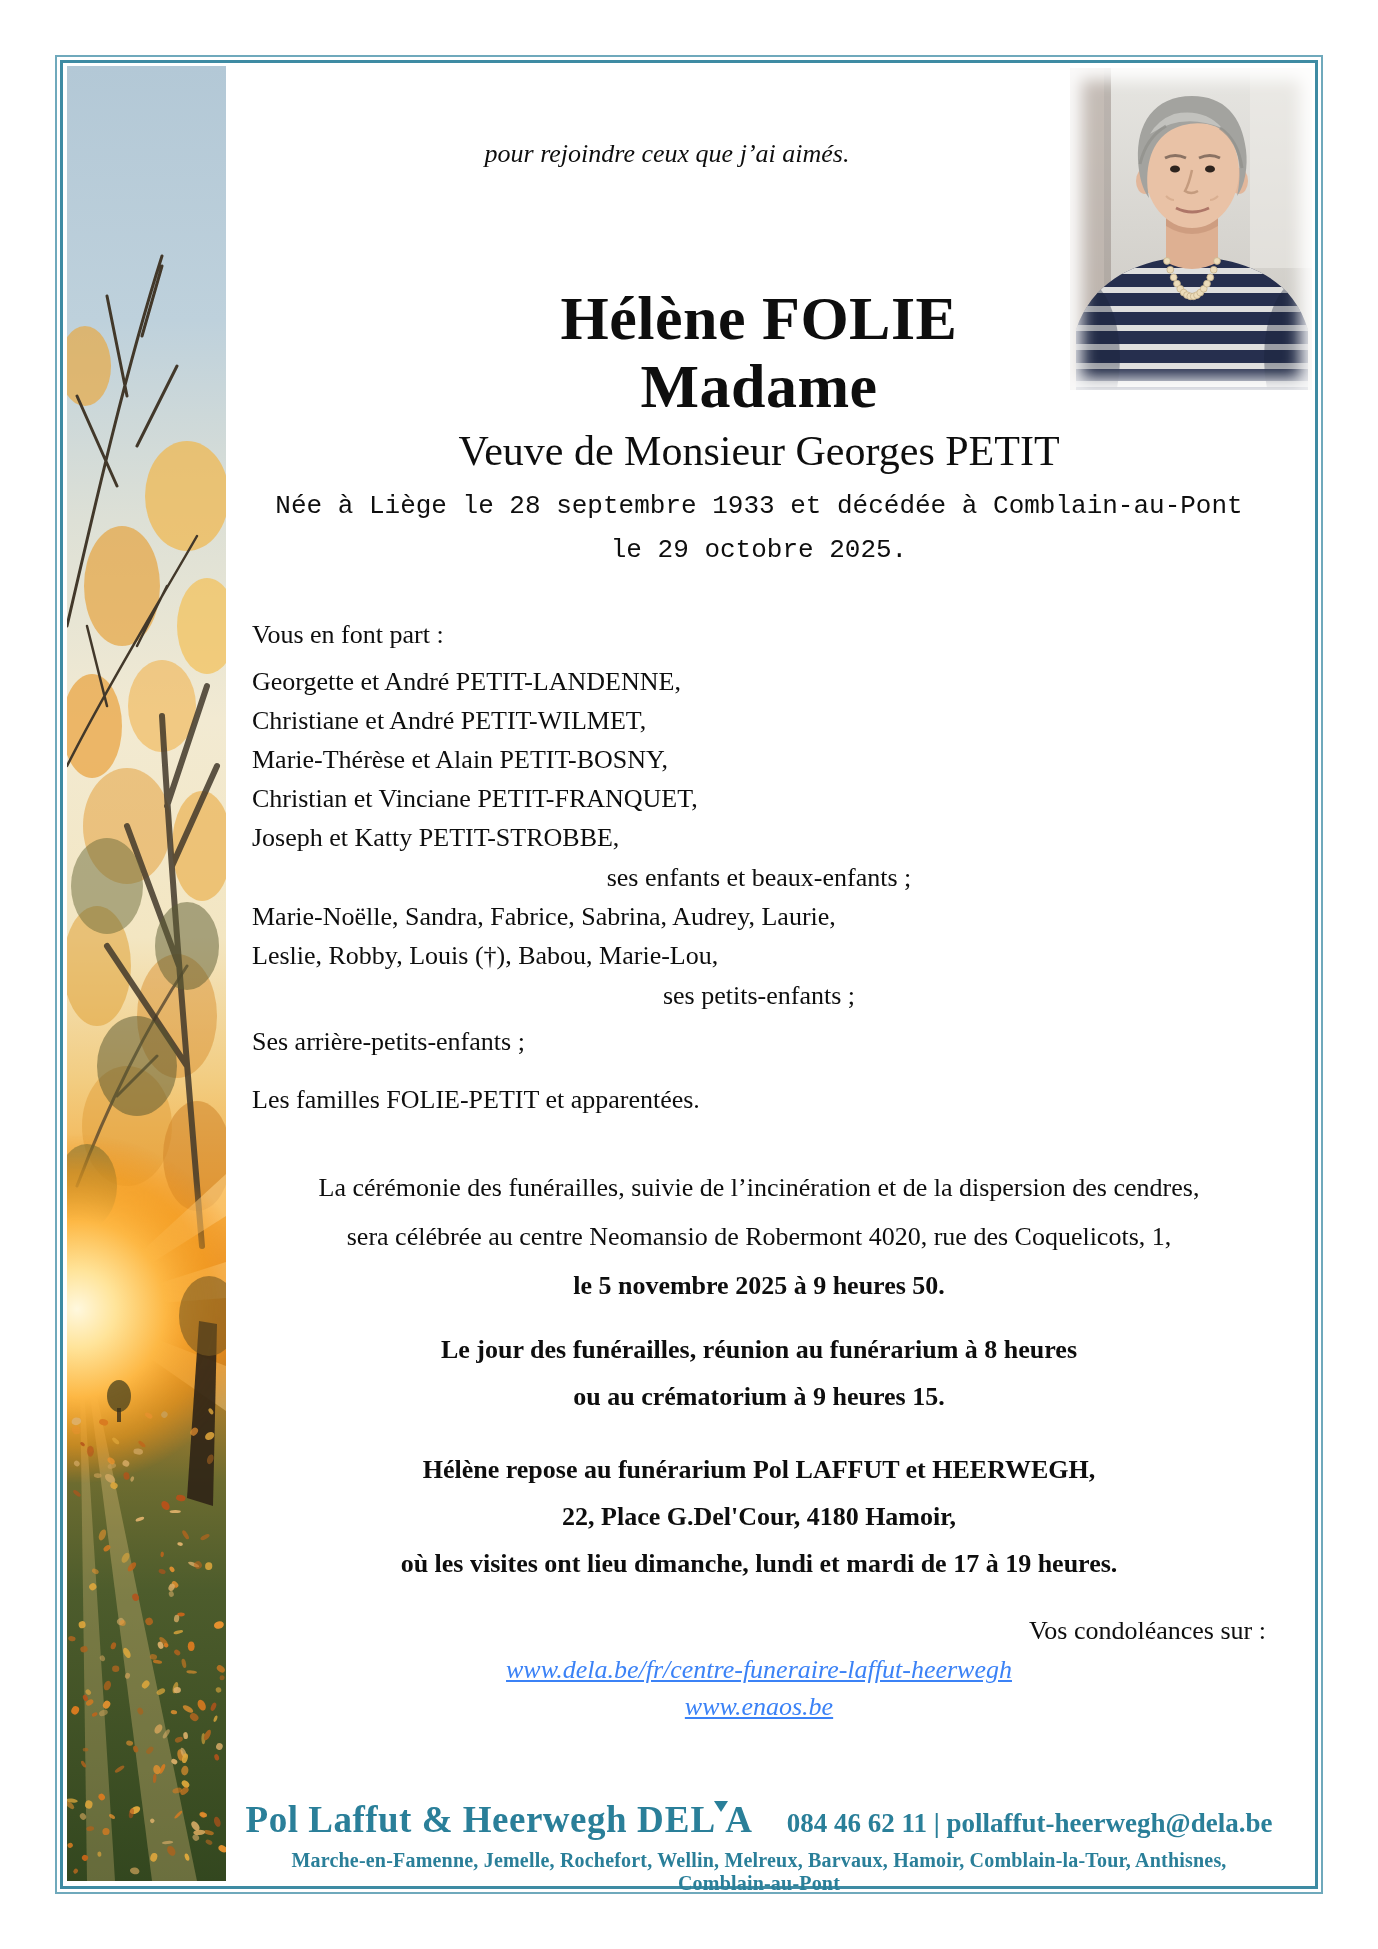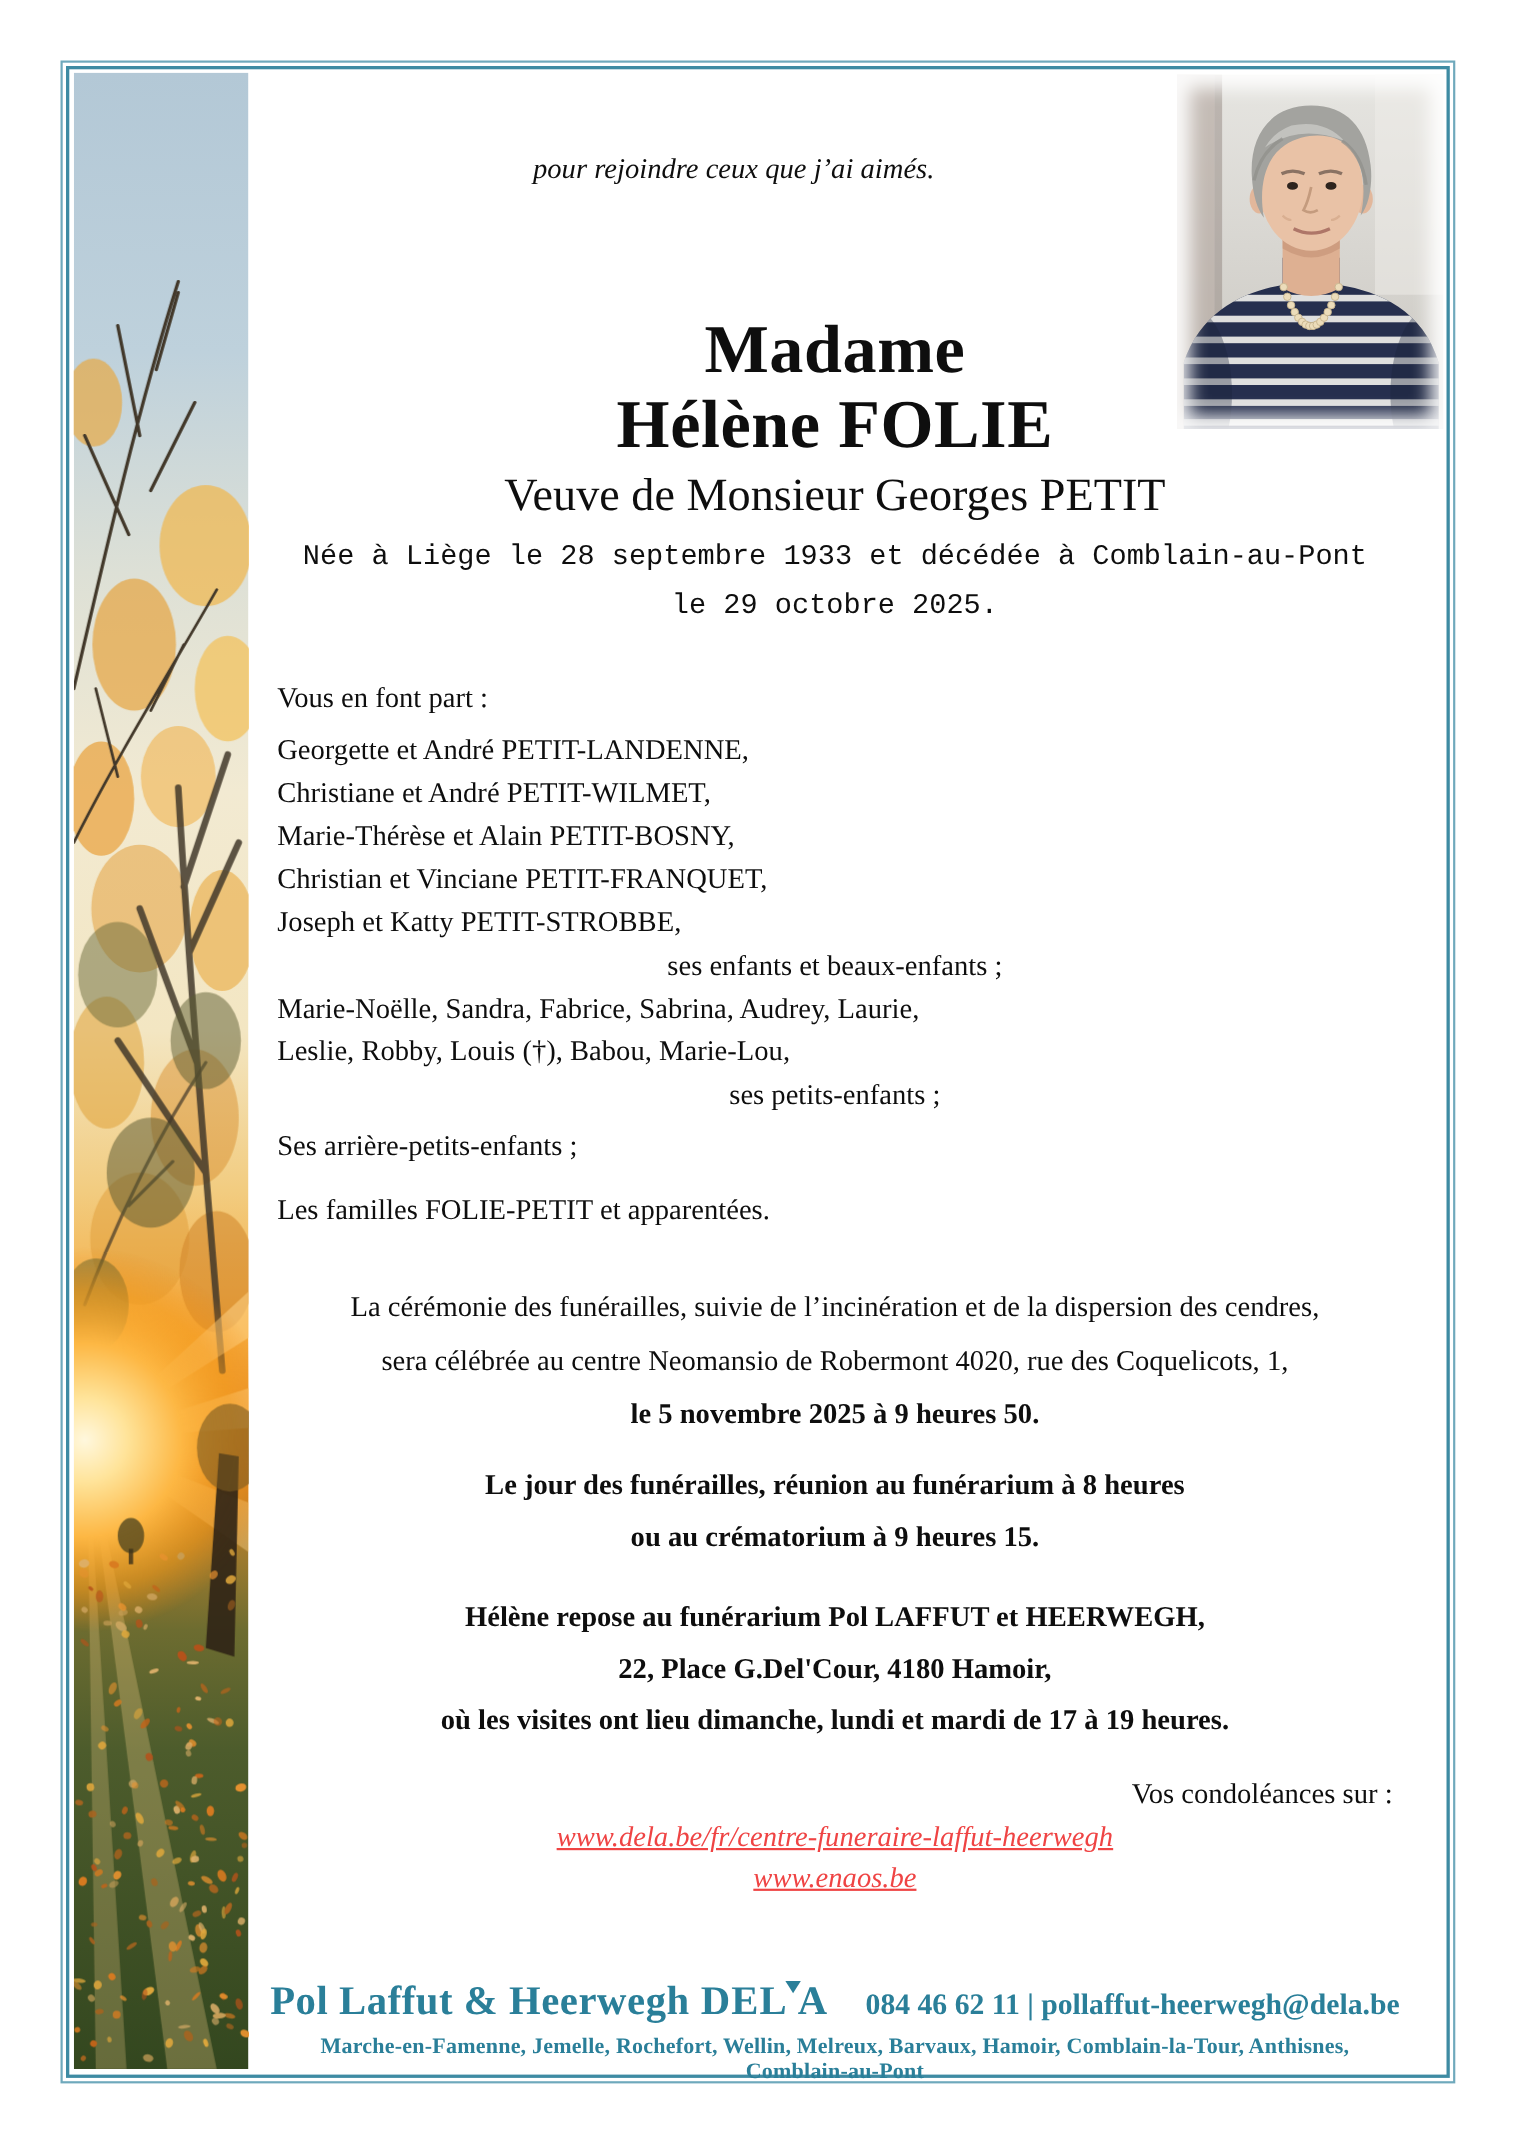--- a/index.html
+++ b/index.html
@@ -31,21 +31,21 @@
   .caption{line-height:38px;margin-top:2px;}
   .gkids{line-height:39px;}
   .greats{margin-top:8px;line-height:38px;}
   .fam{margin-top:20px;line-height:38px;}
   .ceremony{margin-top:44px;line-height:49px;}
   .bold{font-weight:bold;}
   .meeting{margin-top:16px;line-height:47px;font-weight:bold;}
   .repose{margin-top:26px;line-height:47px;font-weight:bold;}
   .condo{margin-top:24px;line-height:40px;text-align:right;}
   .links{font-style:italic;line-height:37px;}
-  .links a{color:#ef4444;text-decoration:underline;cursor:pointer;text-align:right;}
+  .links a{color:#3b82f6;text-decoration:underline;cursor:pointer;text-align:right;}
   
   .footer{position:absolute;left:252px;top:1798px;width:1014px;text-align:center;color:#2a7f99;}
   .brandrow{display:flex;justify-content:center;align-items:baseline;gap:34px;white-space:nowrap;}
   .brand{font-size:37px;font-weight:600;letter-spacing:.5px;}
   .brand .logo{font-weight:700;margin-left:10px;letter-spacing:1px;}
   .tri{display:inline-block;width:0;height:0;border-left:7px solid transparent;border-right:7px solid transparent;border-top:11px solid #2a7f99;margin:3px -3px 0 -2px;vertical-align:top;}
   .contact{font-size:27px;font-weight:600;}
   .locations{font-size:20px;font-weight:600;margin-top:8px;letter-spacing:.2px;}
 </style>
 </head>
@@ -352,22 +352,22 @@
       </g>
   </svg>
 </div>
 
 <div class="content">
   <div class="epigraph">
     <div>pour rejoindre ceux que j’ai aimés.</div>
   </div>
 
   <div class="title-block">
+    <div>Hélène FOLIE</div>
     <div>Madame</div>
-    <div>Hélène FOLIE</div>
     <div class="widow">Veuve de Monsieur Georges PETIT</div>
   </div>
 
   <div class="dates">Née à Liège le 28 septembre 1933 et décédée à Comblain-au-Pont le 29 octobre 2025.</div>
 
   <div class="intro left">Vous en font part :</div>
 
   <div class="names left">
     <div>Georgette et André PETIT-LANDENNE,</div>
     <div>Christiane et André PETIT-WILMET,</div>

